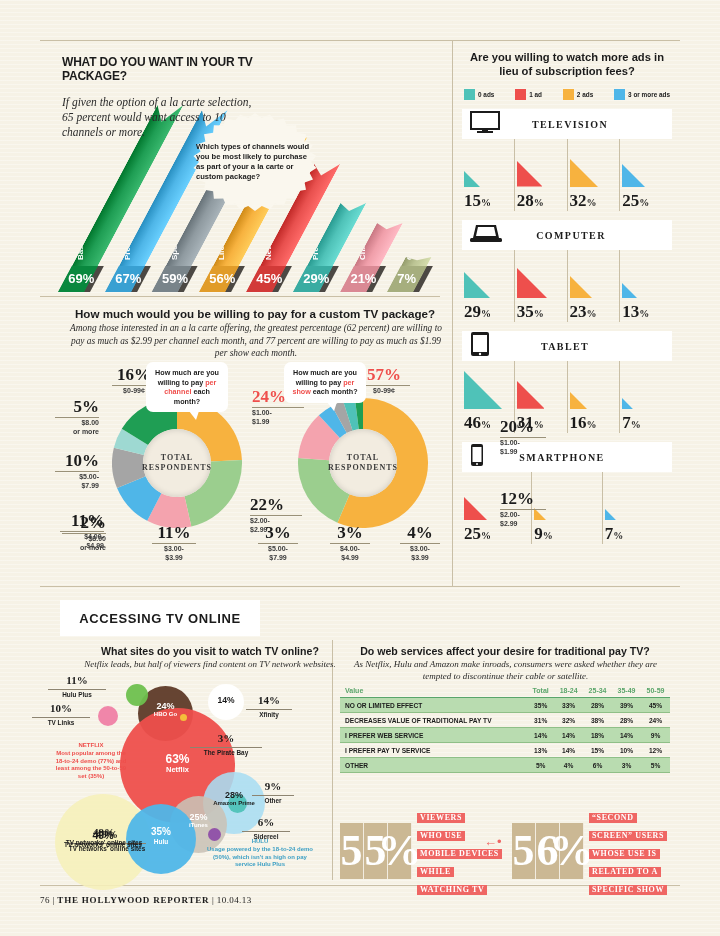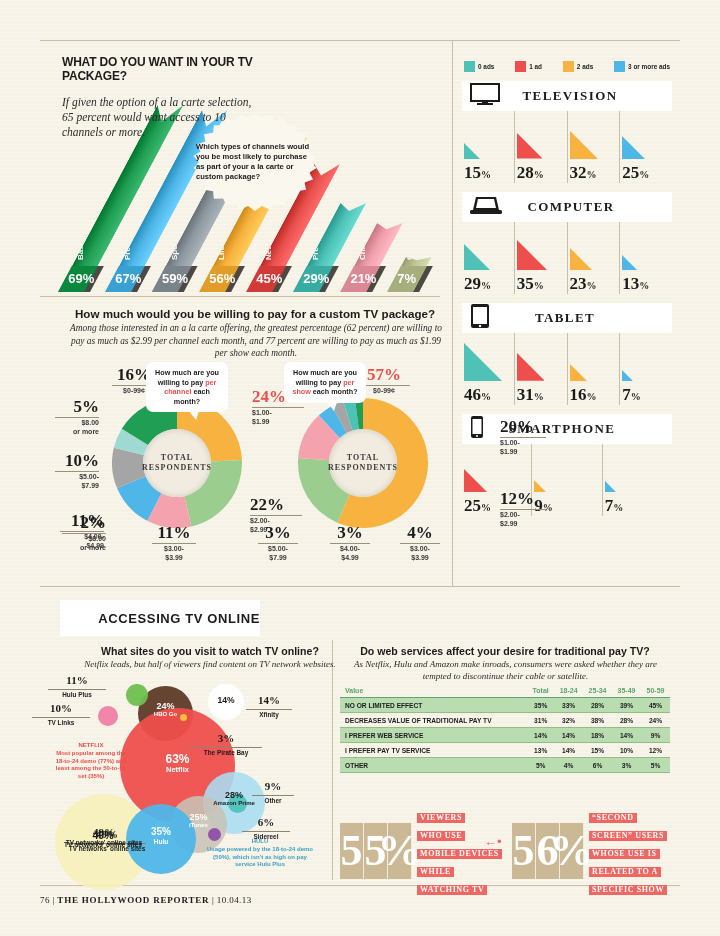--- a/index.html
+++ b/index.html
@@ -56,21 +56,21 @@
   .legend-item { display:flex; align-items:center; gap:3px; }
   .legend-sw { width:11px; height:11px; display:block; }
   .legend-lbl { font-size:6.4px; font-weight:bold; color:#1b1b1b; }
 
   .device-block { margin-top:9px; }
   .device-head {
     background:#fff; height:30px; display:flex; align-items:center;
     padding-left:8px; gap:10px; border:0;
   }
   .device-name { font-family:"Liberation Serif",serif; font-weight:bold;
-    font-size:13px; letter-spacing:1.4px; color:#1b1b1b; flex:1; text-align:center; padding-right:42px;}
+    font-size:10px; letter-spacing:1.4px; color:#1b1b1b; flex:1; text-align:center; padding-right:42px;}
   .bars { display:flex; height:72px; position:relative; }
   .bar-cell { flex:1; position:relative; border-right:1px solid #c9bfa6; }
   .bar-cell:last-child { border-right:none; }
   .tri { position:absolute; bottom:24px; left:2px; }
   .bar-pct { position:absolute; bottom:0; left:2px;
     font-family:"Liberation Serif",serif; font-weight:bold; font-size:17px; color:#1b1b1b;}
   .bar-pct small { font-size:10px; }
 
   
   .s3-title { position:absolute; left:60px; top:307px; width:390px; text-align:center;
@@ -96,21 +96,21 @@
   .bubble-q {
     position:absolute; background:#fff; border-radius:7px; padding:6px 7px;
     font-size:7.2px; font-weight:bold; line-height:1.32; text-align:center; color:#1b1b1b; z-index:6;
   }
   .bubble-q .red { color:#ef4f4c; }
   .bubble-q:after { content:""; position:absolute; bottom:-8px; left:52%;
     border-left:7px solid transparent; border-right:3px solid transparent; border-top:9px solid #fff;}
 
   
   .sec-banner { position:absolute; left:60px; top:600px; width:200px; height:36px;
-    background:#fff; display:flex; align-items:center; justify-content:flex-end;}
+    background:#fff; display:flex; align-items:center; justify-content:center;}
   .sec-banner span { font-family:"Liberation Sans",sans-serif; font-weight:bold;
     font-size:13px; letter-spacing:0.6px; color:#1b1b1b;}
   .sec-lead { position:absolute; left:268px; top:598px; width:395px;
     font-family:"Liberation Serif",serif; font-style:italic; font-size:10.6px;
     line-height:1.45; color:#1b1b1b;}
 
   .q-left { position:absolute; left:60px; top:645px; width:300px; text-align:center;
     font-size:10.6px; font-weight:bold; color:#1b1b1b;}
   .q-left-sub { position:absolute; left:70px; top:659px; width:280px; text-align:center;
     font-family:"Liberation Serif",serif; font-style:italic; font-size:9px; line-height:1.3; color:#2a2a2a;}
@@ -246,20 +246,21 @@
 
   <div class="s1-title">WHAT DO YOU WANT IN YOUR TV PACKAGE?</div>
   <div class="s1-sub serif">If given the option of a la carte selection, 65 percent would want access to 10 channels or more.</div>
 
   <svg class="starburst-bg" width="128" height="98" style="position:absolute;left:191px;top:113px;z-index:11">
     <polygon id="star-poly" fill="#faf7ee" points="64.0,0.0 70.8,5.1 78.8,1.4 83.9,7.6 92.8,5.6 95.8,12.6 105.1,12.3 105.9,19.7 115.0,21.2 113.6,28.4 122.0,31.6 118.4,38.4 125.5,43.1 120.0,49.0 125.5,54.9 118.4,59.6 122.0,66.4 113.6,69.6 115.0,76.8 105.9,78.3 105.1,85.7 95.8,85.4 92.8,92.4 83.9,90.4 78.8,96.6 70.8,92.9 64.0,98.0 57.2,92.9 49.2,96.6 44.1,90.4 35.2,92.4 32.2,85.4 22.9,85.7 22.1,78.3 13.0,76.8 14.4,69.6 6.0,66.4 9.6,59.6 2.5,54.9 8.0,49.0 2.5,43.1 9.6,38.4 6.0,31.6 14.4,28.4 13.0,21.2 22.1,19.7 22.9,12.3 32.2,12.6 35.2,5.6 44.1,7.6 49.2,1.4 57.2,5.1"></polygon>
   </svg>
   <div class="starburst">Which types of channels would you be most likely to purchase as part of your a la carte or custom package?</div>
 
   <div class="s2">
+    <div class="s2-title">Are you willing to watch more ads in lieu of subscription fees?</div>
     <div class="legend" id="ads-legend">
         <div class="legend-item">
           <span class="legend-sw" style="background:#4fc2b8"></span>
           <span class="legend-lbl">0 ads</span>
         </div>
         <div class="legend-item">
           <span class="legend-sw" style="background:#ee4f4c"></span>
           <span class="legend-lbl">1 ad</span>
         </div>
         <div class="legend-item">

